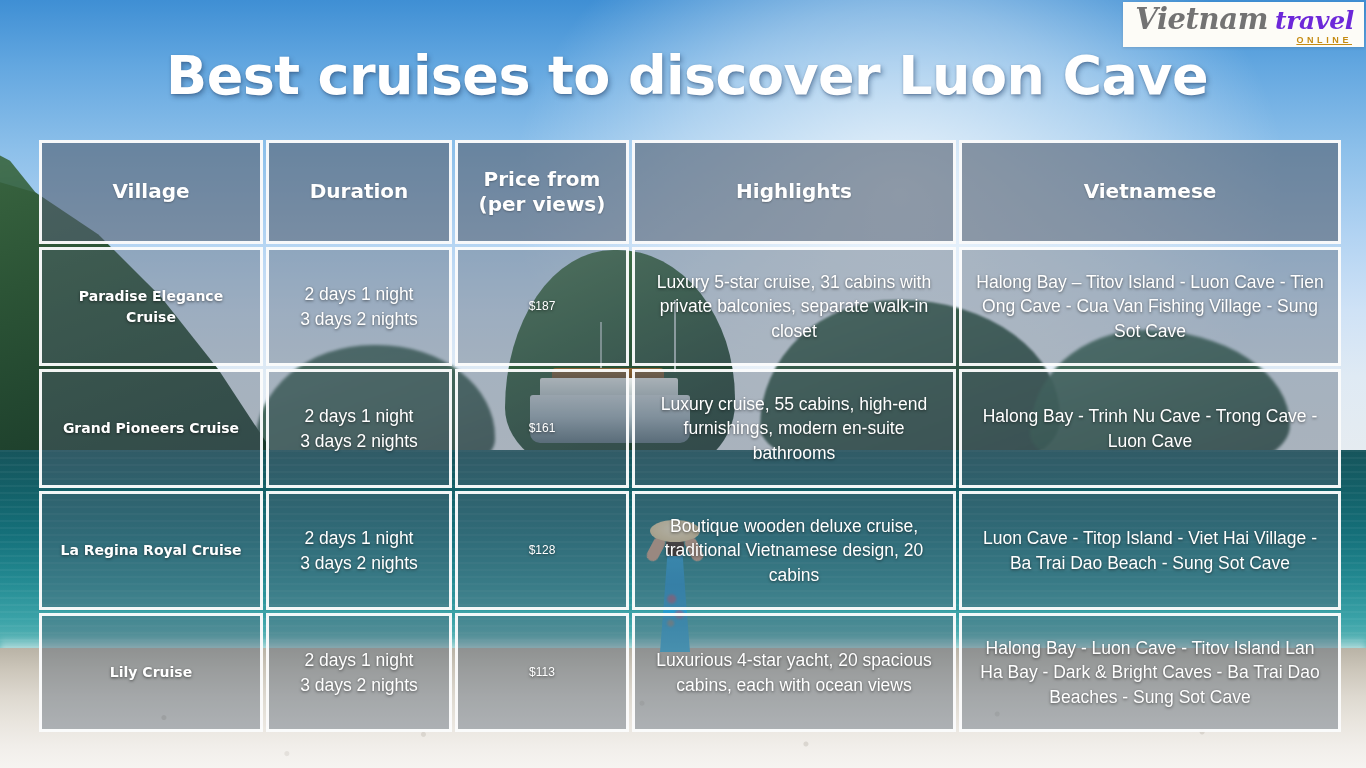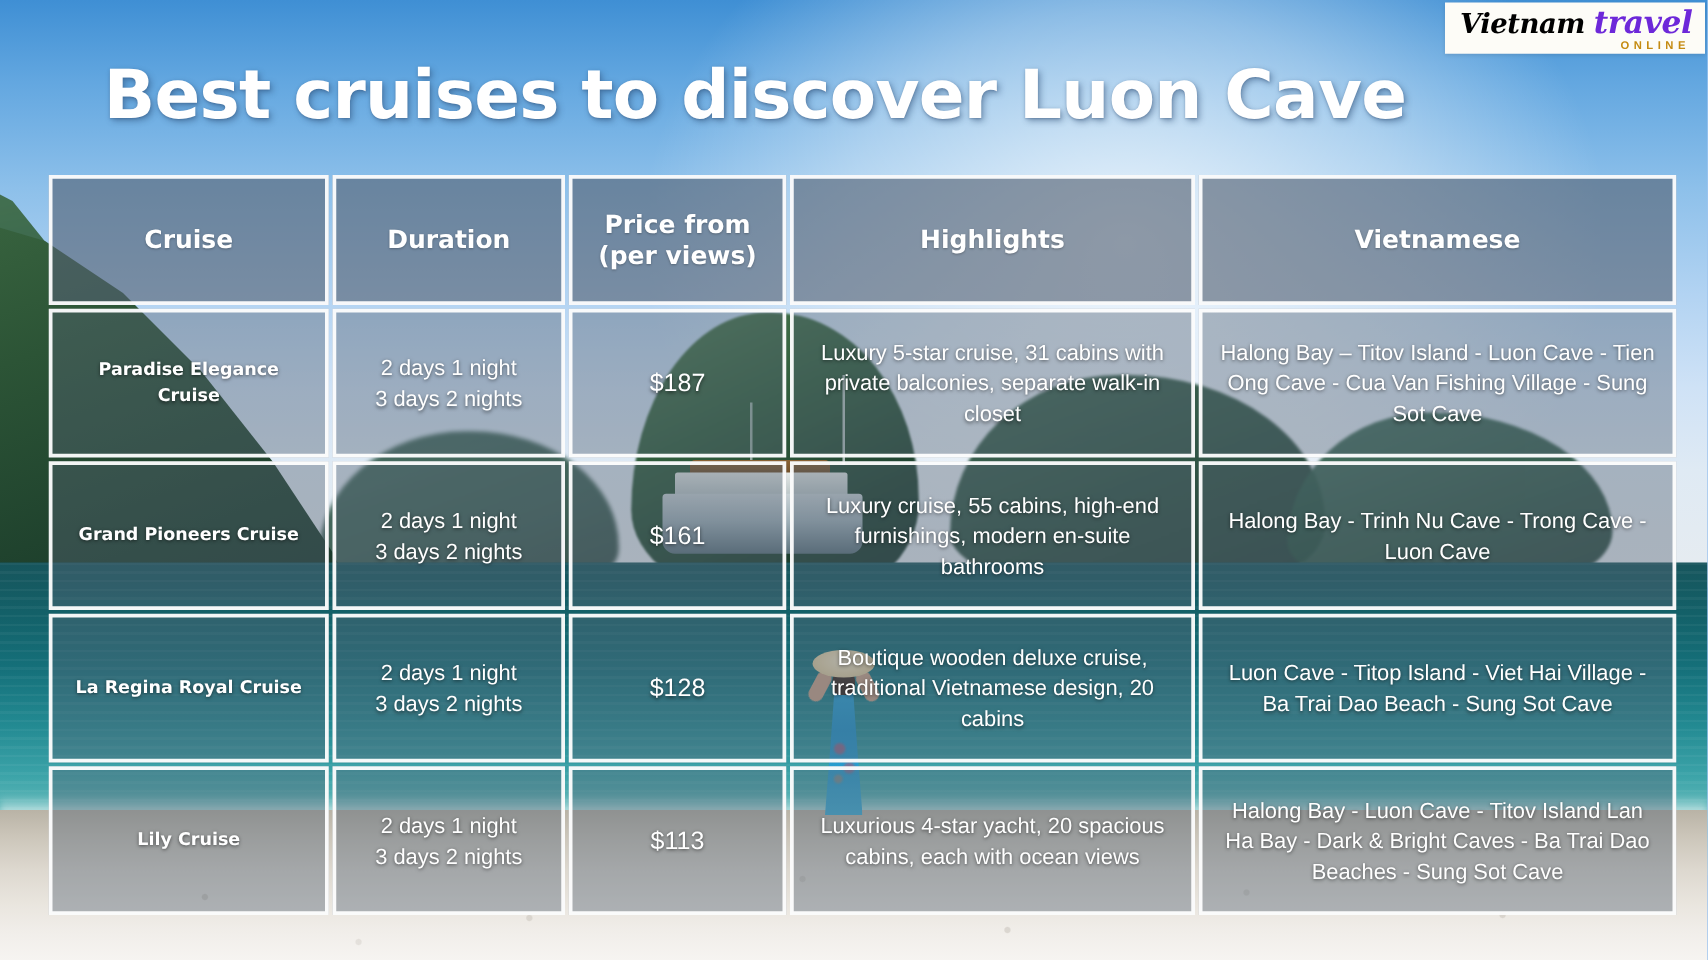--- a/index.html
+++ b/index.html
@@ -164,41 +164,41 @@
     position:absolute; right:2px; top:2px;
     background:#fdfcf7;
     padding:3px 10px 2px 12px;
     line-height:1;
     box-shadow:0 1px 3px rgba(0,0,0,.12);
   }
   .logo-row { display:flex; align-items:baseline; gap:7px; }
   .logo-vn {
     font-family:"DejaVu Serif", serif;
     font-style:italic; font-weight:700;
-    font-size:22px; color:#000000;
+    font-size:29px; color:#737373;
     letter-spacing:-.4px;
   }
   .logo-tr {
     font-family:"DejaVu Serif", serif;
     font-style:italic; font-weight:700;
     font-size:25px; color:#6d28d9;
     letter-spacing:-.3px;
   }
   .logo-online {
     text-align:right;
     font-family:"Liberation Sans", sans-serif;
     font-size:9px; font-weight:700;
     color:#c58b12; letter-spacing:3.6px;
-    margin-top:2px; padding-right:2px;
+    margin-top:2px; padding-right:2px;text-decoration:underline;
   }
 
   
   .title {
     position:absolute; left:0; top:44px; width:1208px;
-    text-align:center;
+    text-align:right;
     font-family:"DejaVu Sans", sans-serif;
     font-weight:700;
     font-size:54px;
     letter-spacing:-.6px;
     color:#ffffff;
     text-shadow: 2px 3px 5px rgba(40,70,110,.45), 0 1px 2px rgba(40,70,110,.35);
     white-space:nowrap;
   }
 
   
@@ -236,21 +236,21 @@
     height:119px;
     text-shadow:0 1px 3px rgba(0,0,0,.55);
   }
   tbody td.name {
     font-family:"DejaVu Sans", sans-serif;
     font-weight:700;
     font-size:14px;
     line-height:1.5;
   }
   tbody td.dur .line { display:block; }
-  tbody td.price { font-size:20px; }
+  tbody td.price { font-size:12px; }
 
   .col-cruise   { width:224px; }
   .col-duration { width:186px; }
   .col-price    { width:174px; }
   .col-high     { width:324px; }
   .col-itin     { width:382px; }
 </style>
 </head>
 <body>
 
@@ -295,21 +295,21 @@
   <table class="cruise-table">
     <colgroup>
       <col class="col-cruise">
         <col class="col-duration">
         <col class="col-price">
       <col class="col-high">
         <col class="col-itin">
     </colgroup>
     <thead>
       <tr>
-        <th>Cruise</th>
+        <th>Village</th>
         <th>Duration</th>
         <th>
           <span class="line">Price from</span>
           <span class="line">(per views)</span>
         </th>
         <th>Highlights</th>
         <th>Vietnamese</th>
       </tr>
     </thead>
     <tbody>

